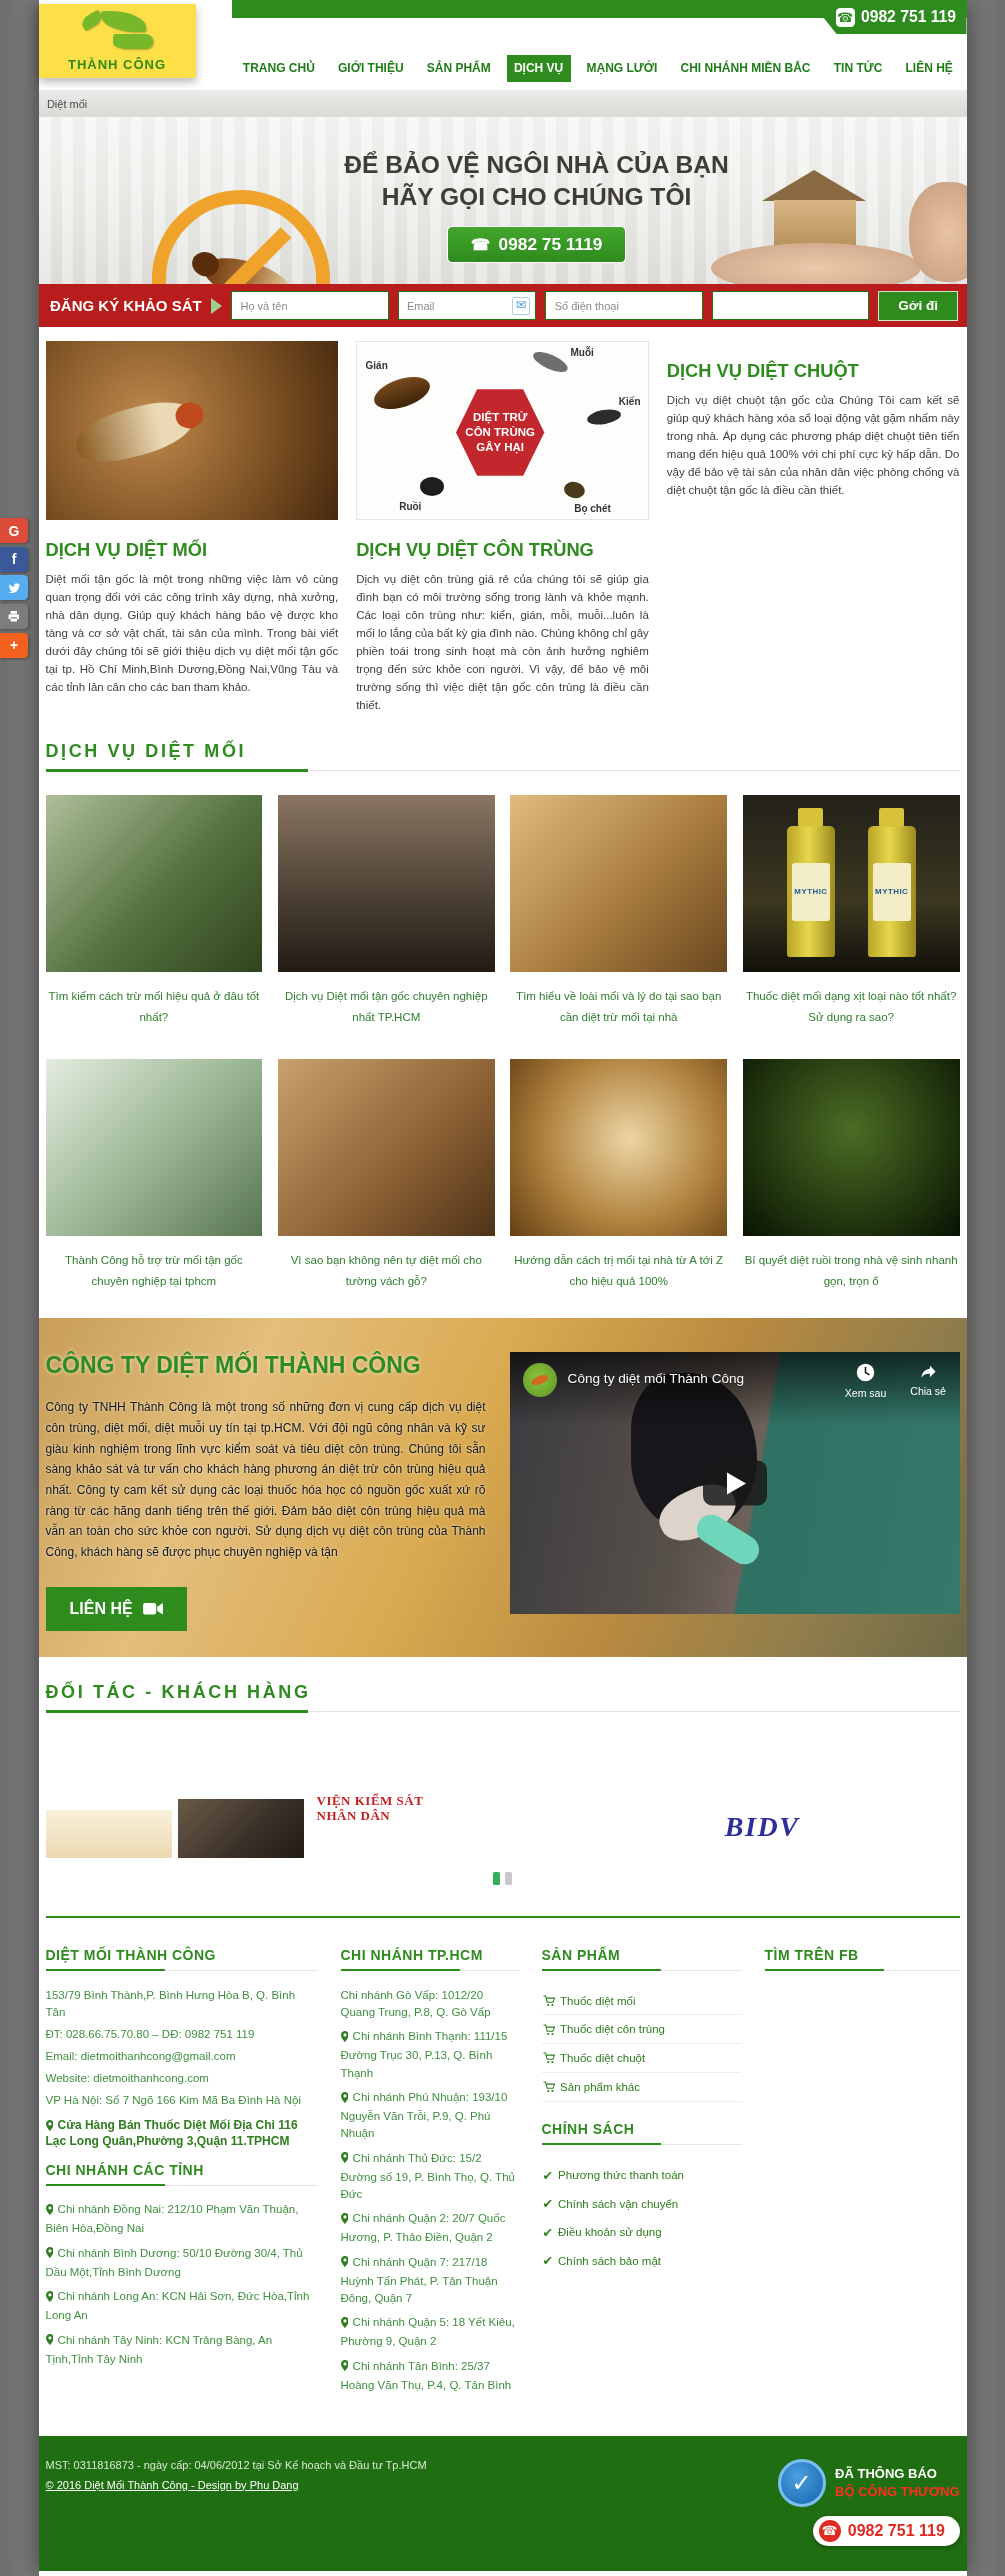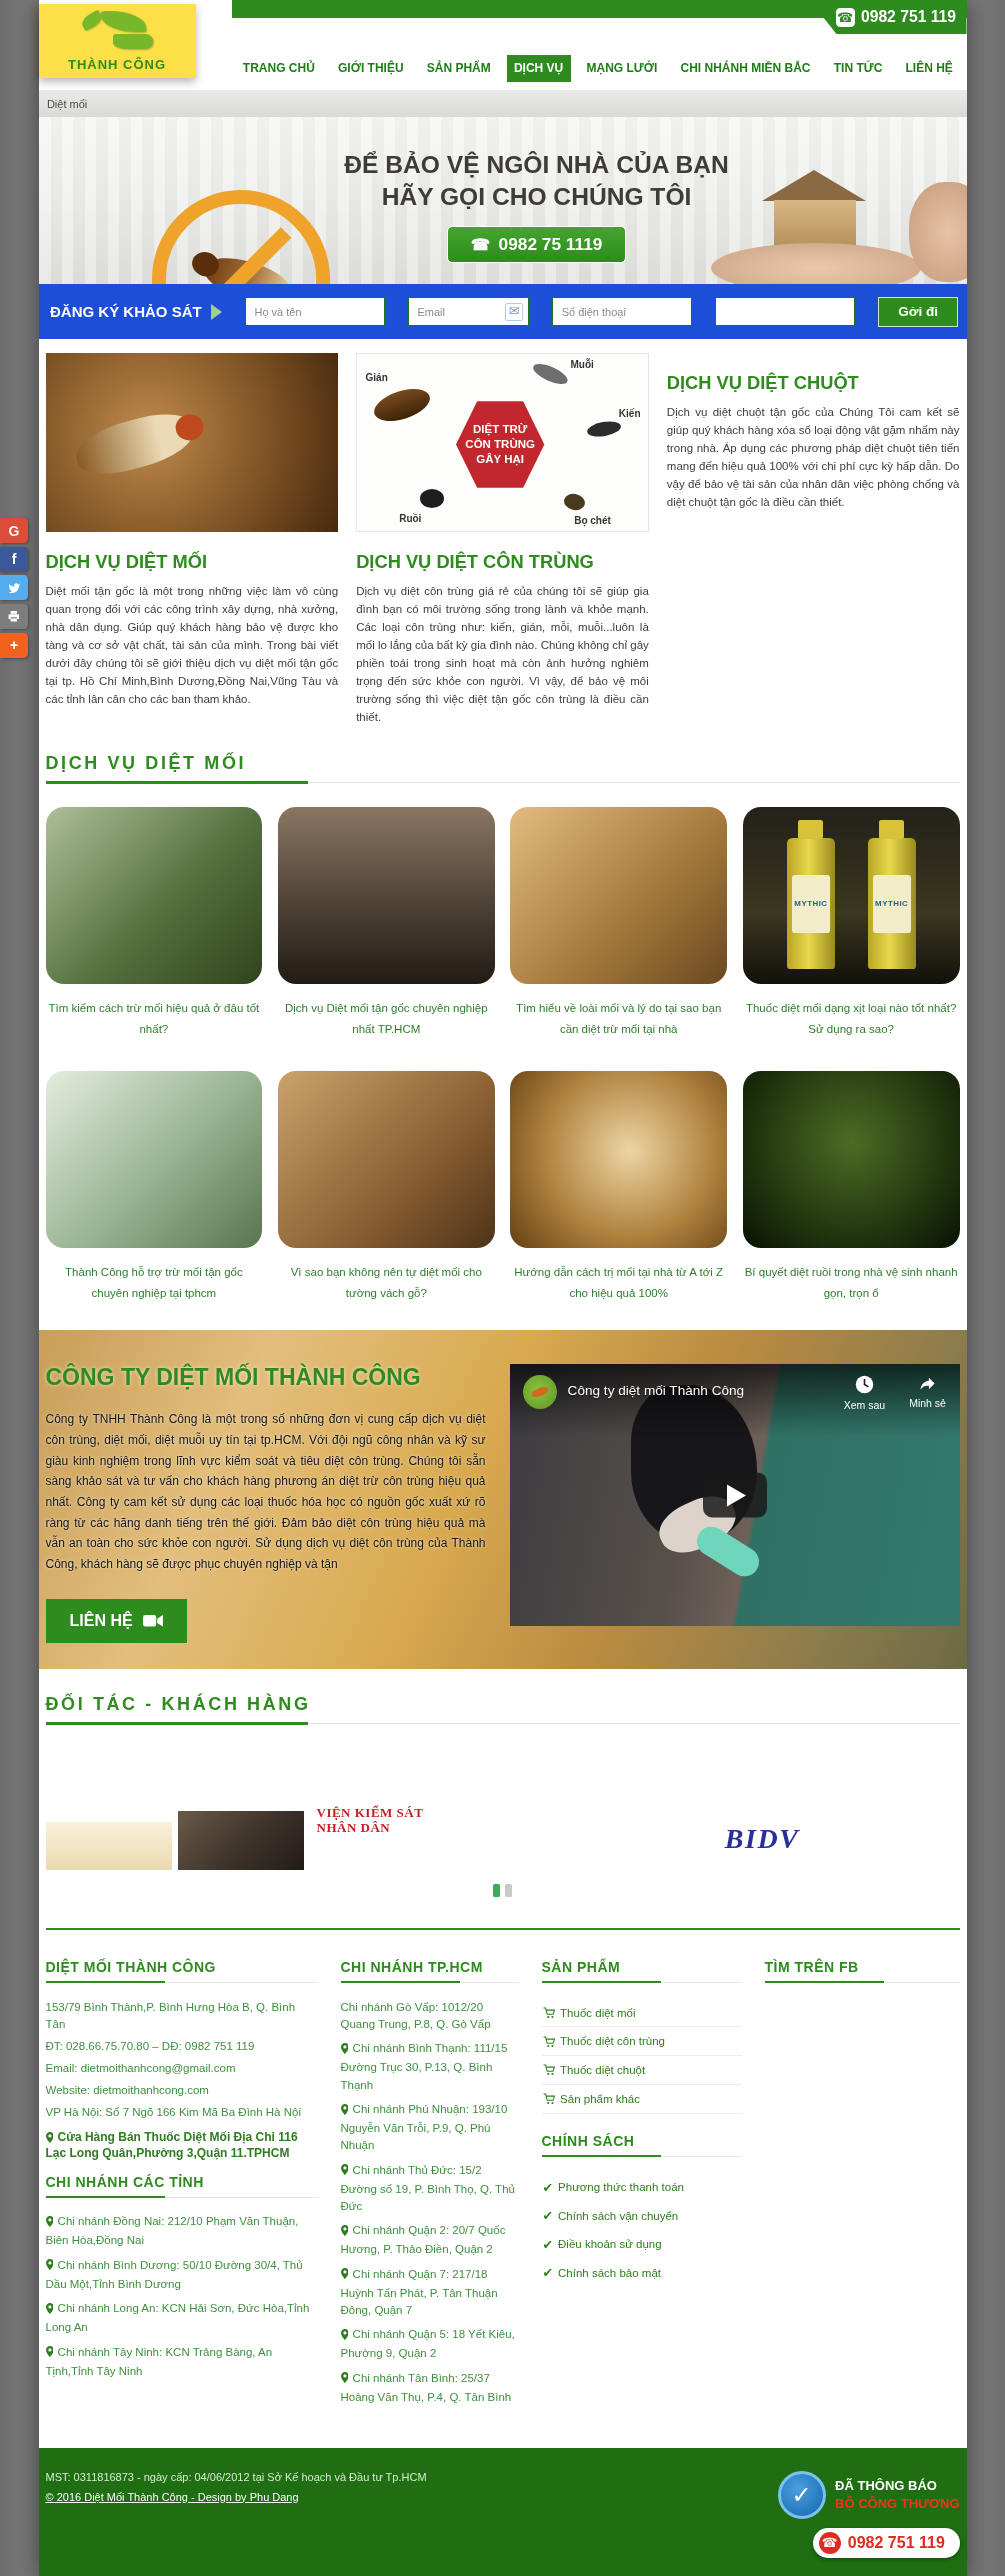--- a/index.html
+++ b/index.html
@@ -33,21 +33,21 @@
   .ban-text { position:absolute; left:299px; width:398px; top:32px; text-align:center; color:#3f3c38; font-weight:bold; font-size:24.6px; line-height:1.3; }
   .ban-btn { margin-top:12.6px; display:inline-flex; align-items:center; gap:8.4px; background:linear-gradient(#43a62d,#2e8b1e); color:#fff; font-size:17.3px; font-weight:bold; padding:7.3px 23px; border:1px solid #fff; border-radius:5.2px; cursor:pointer; }
   .ban-btn .bp { font-size:15.7px; }
   .hands-house { position:absolute; right:0; top:18px; width:293px; height:157px; }
   .hh-roof { position:absolute; left:88px; top:35px; width:0; height:0; border-left:52px solid transparent; border-right:52px solid transparent; border-bottom:31px solid #8a6a42; }
   .hh-body { position:absolute; left:100px; top:65px; width:82px; height:54px; background:linear-gradient(#d8b684,#b08c56); }
   .hh-hands { position:absolute; left:37px; top:108px; width:210px; height:50px; background:radial-gradient(#ecc9aa,#c9a184); border-radius:50%; }
   .hh-hand2 { position:absolute; right:-21px; top:47px; width:79px; height:100px; background:radial-gradient(#e8c3a4,#c39a7c); border-radius:45%; }
 
   
-  .survey { display:flex; align-items:center; gap:23px; background:#1d4ed8; padding:6.3px 8.4px; height:55px; }
+  .survey { display:flex; align-items:center; gap:9px; background:#b91c1c; padding:6.3px 8.4px; height:43px; }
   .survey-label { color:#fff; font-size:15px; font-weight:bold; display:flex; align-items:center; gap:9.4px; white-space:nowrap; padding-left:3.1px; }
   .survey-label::after { content:''; width:0; height:0; border-left:11.5px solid #9fce93; border-top:8.4px solid transparent; border-bottom:8.4px solid transparent; }
   .survey-input { flex:1; height:29px; border:1px solid #1f7512; padding:0 8.4px; font-size:11px; color:#333; min-width:0; }
   .survey-input::placeholder { color:#8a8a8a; }
   .email-wrap { flex:1; position:relative; min-width:0; }
   .email-wrap .survey-input { width:100%; }
   .env { position:absolute; right:6.3px; top:5.8px; color:#5b9bd5; font-size:12.6px; border:1px solid #aecdea; border-radius:2.1px; padding:0 2.6px; background:#fff; line-height:15.7px; }
   .survey-btn { height:30px; padding:0 19px; background:#2e8b1e; border:1px solid #cfe8ca; color:#fff; font-size:13.6px; font-weight:bold; cursor:pointer; }
 
   
@@ -77,21 +77,21 @@
   .rat-strip::before { left:26px; } .rat-strip::after { right:37px; transform:scaleX(-1); }
   .svc-title { color:#2e8b1e; font-size:18.3px; font-weight:bold; margin:19px 0 10.5px; }
   .svc-text { color:#3d3d3d; font-size:11.5px; line-height:1.56; text-align:justify; margin:0; }
 
   
   .articles { padding-top:26px; padding-bottom:10.5px; }
   .section-title { color:#2e8b1e; font-size:18px; font-weight:bold; letter-spacing:2.6px; position:relative; padding-bottom:8.4px; border-bottom:0.5px solid #e2e2e2; margin:0 0 24px; }
   .section-title::after { content:''; position:absolute; left:0; bottom:-1.6px; height:2.6px; width:262px; background:#2e8b1e; }
   .cards { display:grid; grid-template-columns:repeat(4,1fr); gap:31px 15.7px; }
   .card { cursor:pointer; }
-  .card-img { height:177px; position:relative; overflow:hidden;border-radius:18px; }
+  .card-img { height:177px; position:relative; overflow:hidden; }
   .ci1 { background:linear-gradient(135deg,#aebf9a,#55713f 55%,#2f441d); }
   .ci2 { background:linear-gradient(180deg,#8a7662,#4e4236 55%,#221b14); }
   .ci3 { background:linear-gradient(135deg,#e2bb80,#a87c3e 55%,#6a4820); }
   .ci4 { background:linear-gradient(180deg,#23211a,#3b3720 60%,#12100b); }
   .bottle { position:absolute; top:31px; width:48px; height:131px; background:linear-gradient(90deg,#b8a426,#e8d84c 45%,#9a8a1e); border-radius:5.2px 5.2px 3.1px 3.1px; }
   .bottle::before { content:''; position:absolute; left:11.5px; top:-18px; width:25px; height:19px; background:#d8c23a; border-radius:2.1px; }
   .bottle .bl { position:absolute; left:5.2px; top:37px; width:38px; height:58px; background:#f2ecc8; border-radius:3.1px; display:flex; align-items:center; justify-content:center; color:#1f5e8a; font-weight:bold; font-size:7.9px; letter-spacing:0.5px; }
   .bottle.b1 { left:44px; } .bottle.b2 { right:44px; }
   .ci5 { background:linear-gradient(135deg,#e4ecdf,#9db896 50%,#587550); }
   .ci6 { background:linear-gradient(135deg,#caa26c,#8a5f33 60%,#4e3318); }
@@ -357,21 +357,21 @@
               <svg width="19" height="19" viewBox="0 0 24 24">
                   <circle cx="12" cy="12" r="11" fill="#fff"></circle>
                   <path d="M12 5v7l5 3" stroke="#1a1a1a" stroke-width="2" fill="none"></path>
                 </svg>
               <span>Xem sau</span>
             </span>
             <span class="yt-act">
               <svg width="19" height="17" viewBox="0 0 24 24">
                   <path fill="#fff" d="M14 4l8 8-8 8v-5C7 15 4 17 2 21c1-8 5-12 12-13V4z"></path>
                 </svg>
-              <span>Minh sẻ</span>
+              <span>Chia sẻ</span>
             </span>
           </span>
         </div>
         <button class="play-btn"></button>
       </div>
     </div>
   </section>
 
   <section class="partners container">
     <h2 class="section-title">ĐỐI TÁC - KHÁCH HÀNG</h2>

